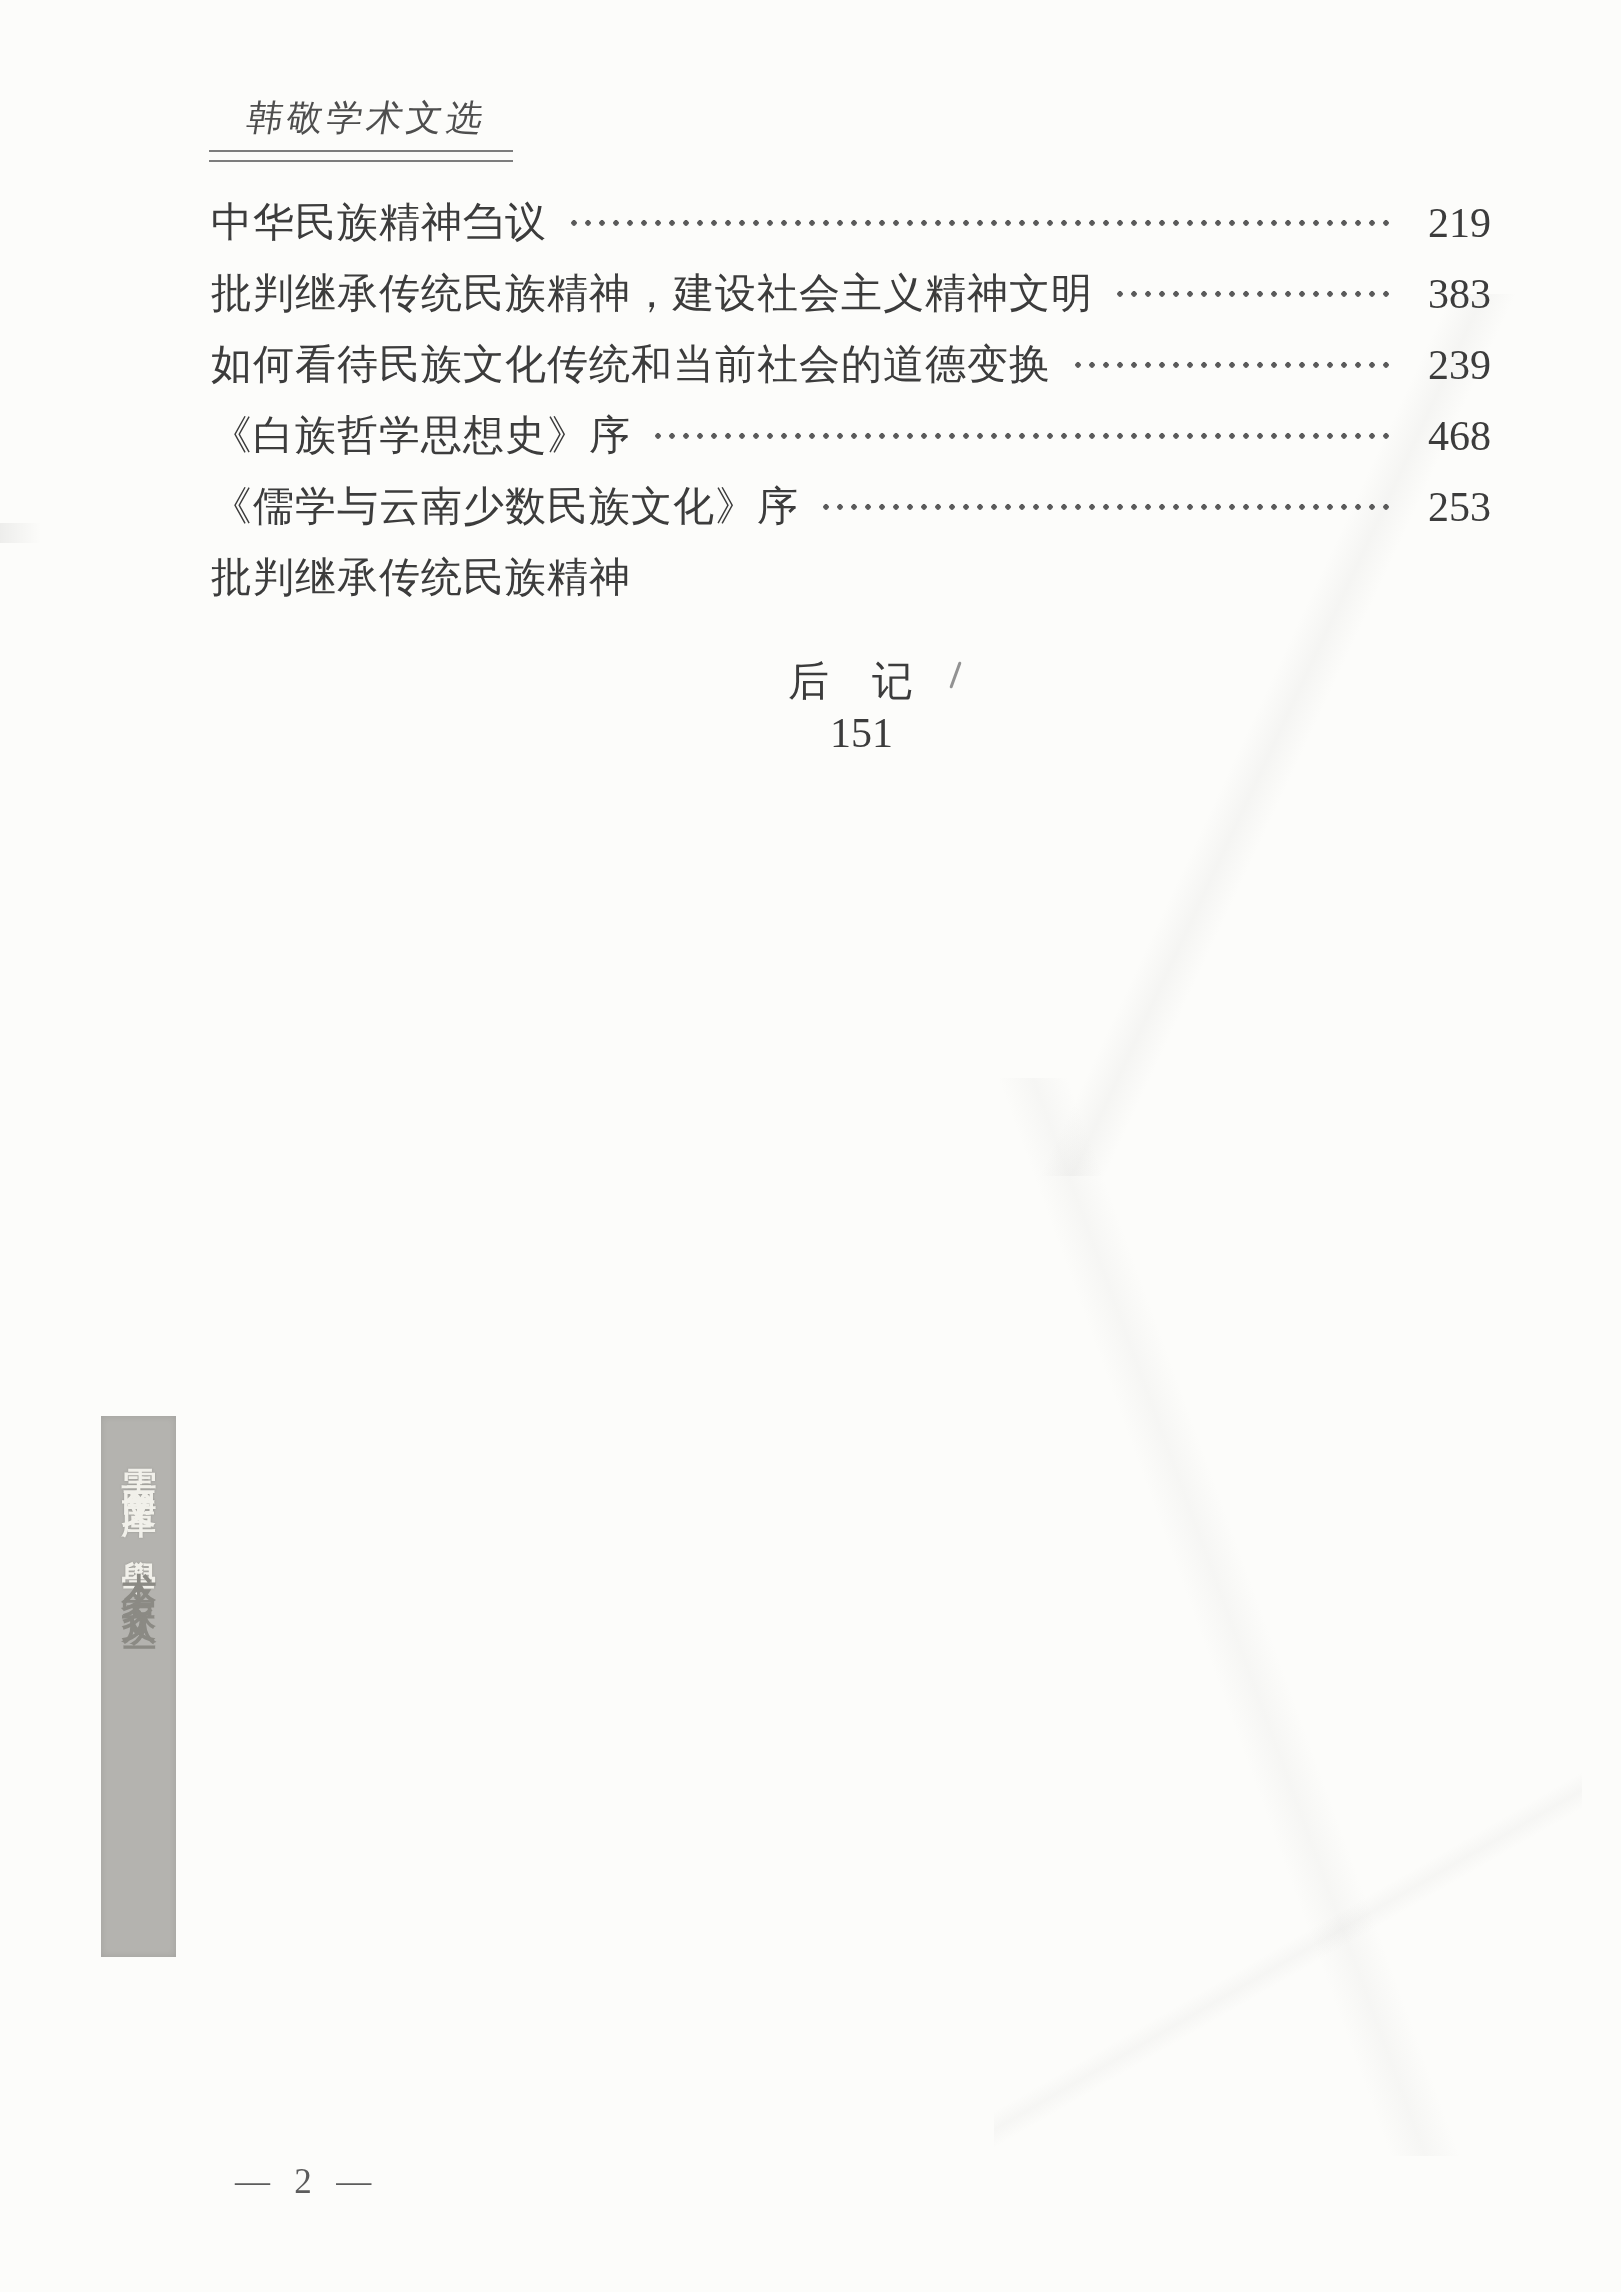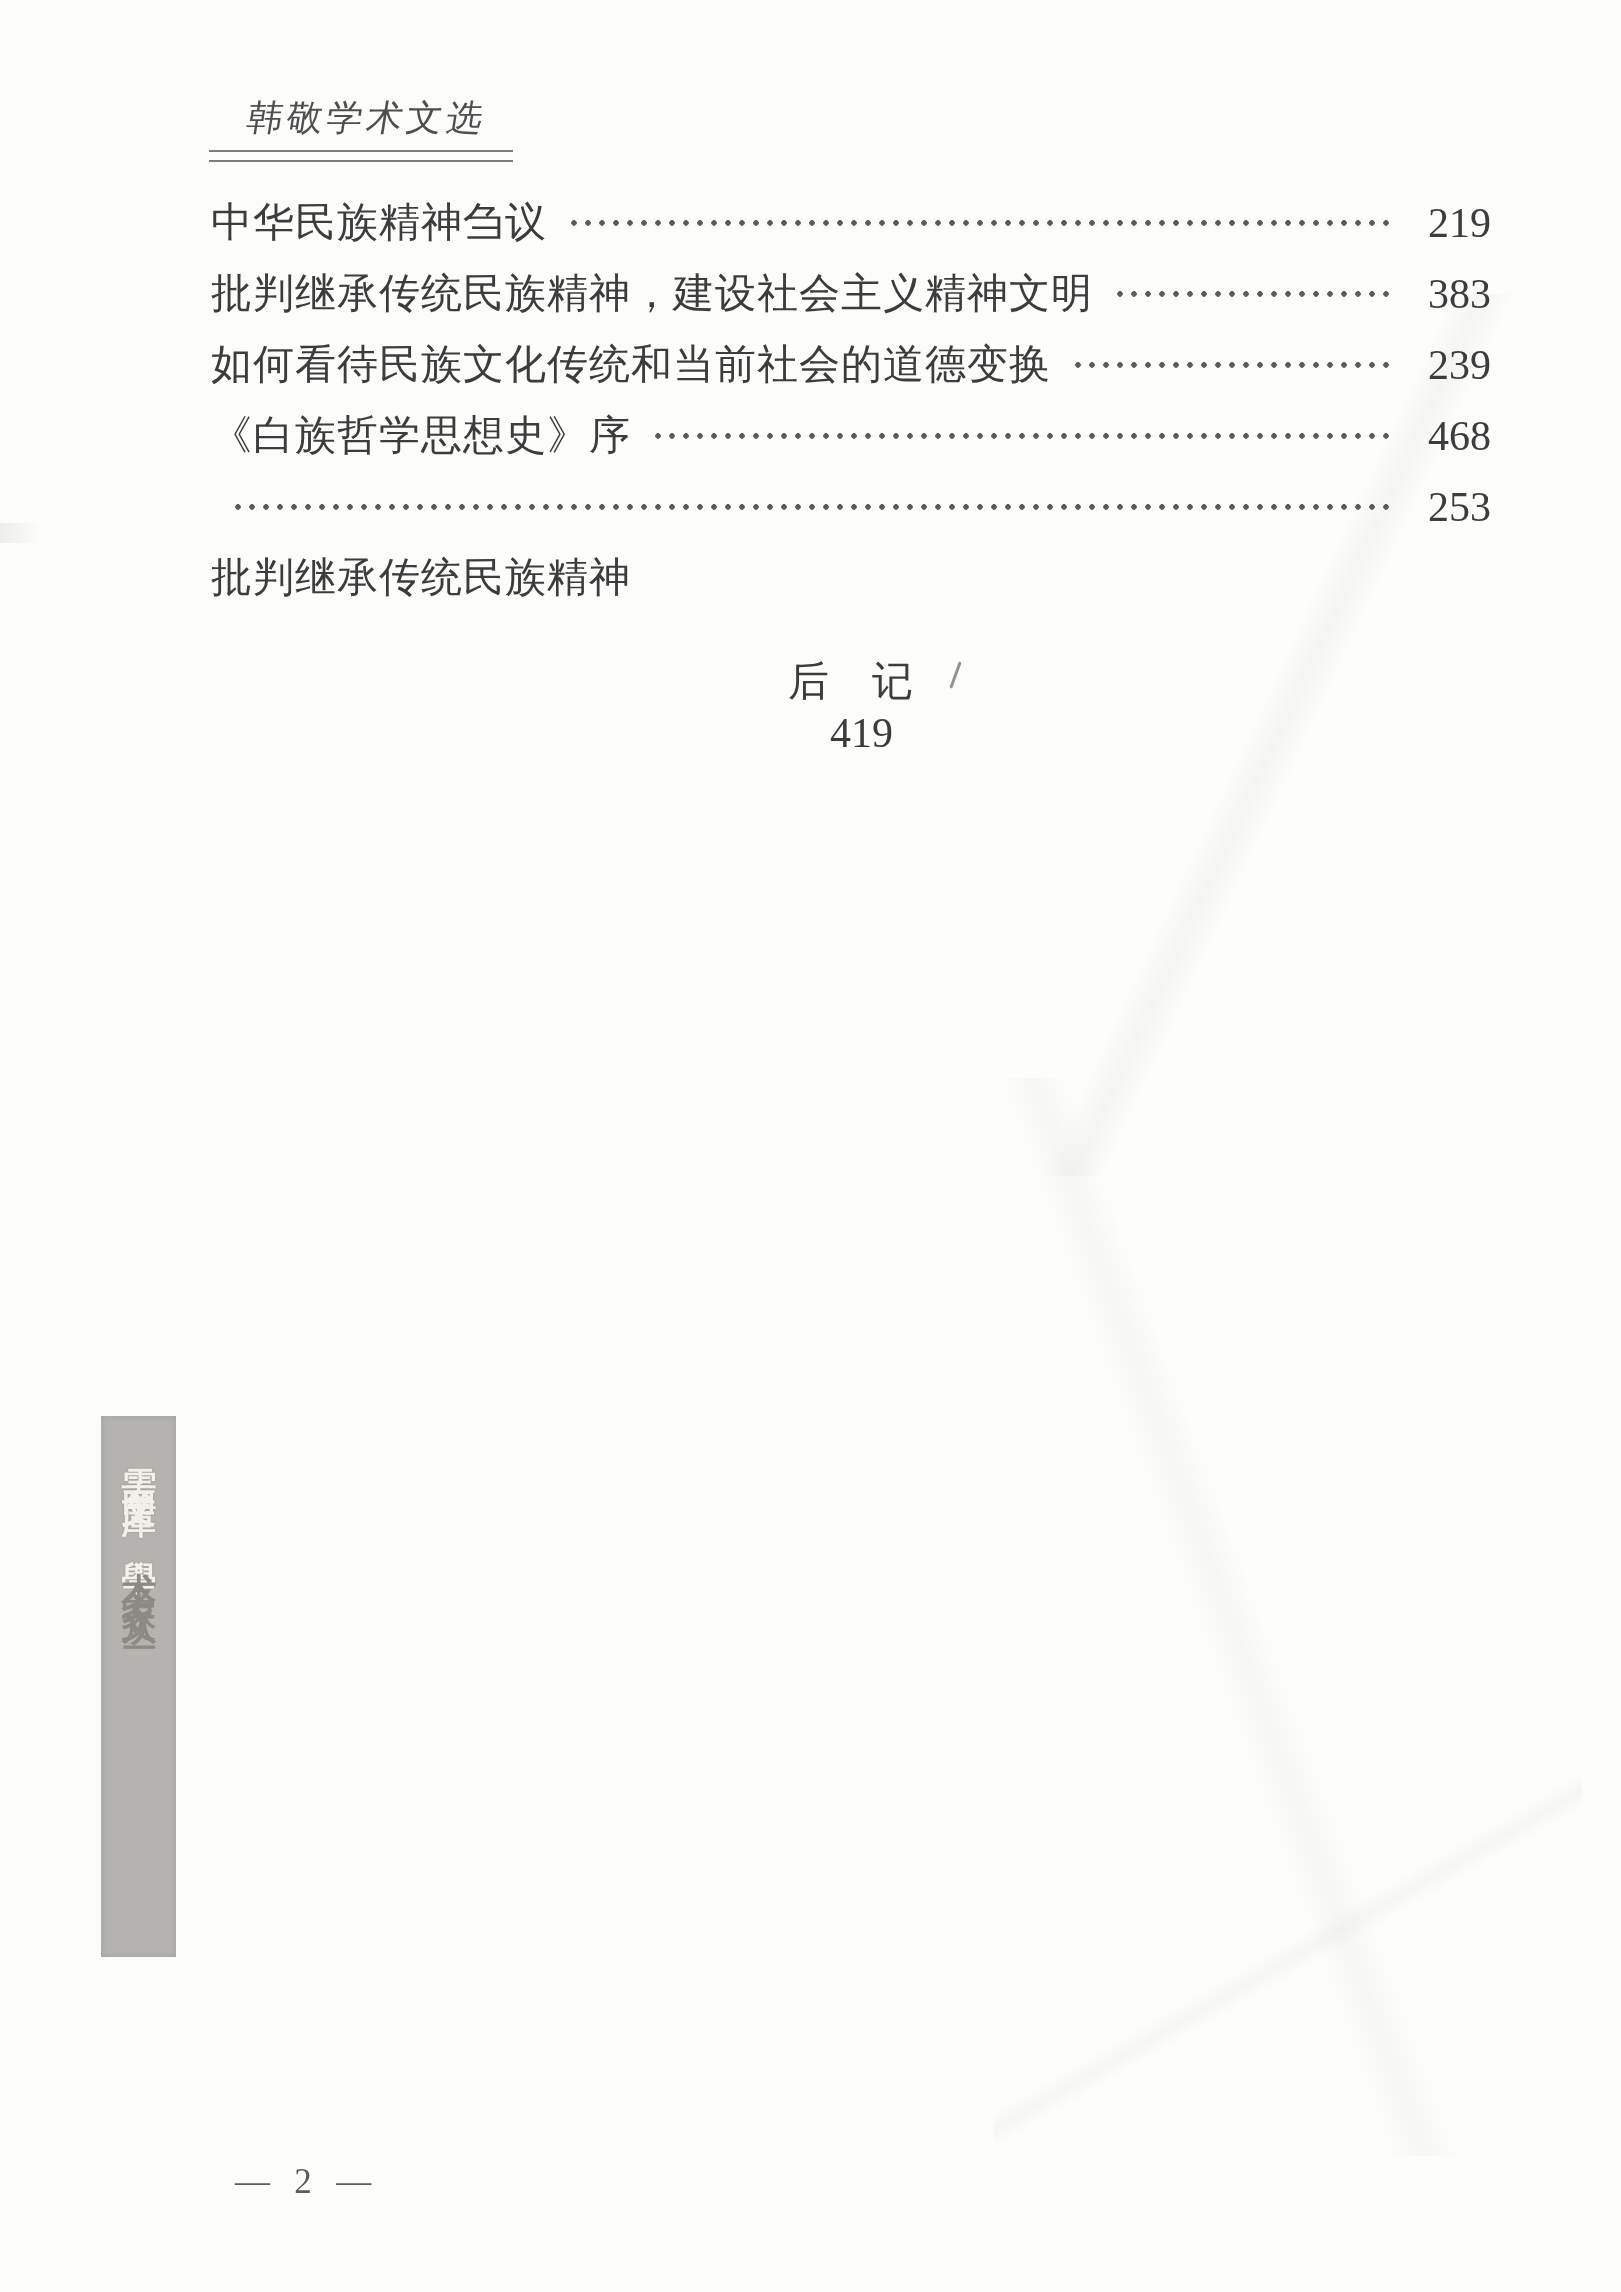--- a/index.html
+++ b/index.html
@@ -116,35 +116,36 @@
       <span class="page-num">239</span>
     </div>
 
     <div class="toc-row">
       <span class="toc-title">《白族哲学思想史》序</span>
       <span class="dot-leader"></span>
       <span class="page-num">468</span>
     </div>
 
     <div class="toc-row">
+      <span class="toc-title">《儒学与云南少数民族文化》序</span>
       <span class="dot-leader"></span>
       <span class="page-num">253</span>
     </div>
 
     <div class="toc-row no-leader">
       <span class="toc-title">批判继承传统民族精神</span>
       <span class="dot-leader"></span>
       <span class="page-num"></span>
     </div>
 
 
     <div class="toc-row houji">
       <span class="toc-title">后　记</span>
       <span class="dot-leader"></span>
-      <span class="page-num">419</span>
+      <span class="page-num">151</span>
     </div>
 
   </div>
 
   <div class="pen-mark"></div>
 
   <div class="series-strip">
     <div class="strip-text"><span class="strip-light">雲南文庫·學</span><span class="strip-dark">术名家文丛</span></div>
   </div>
 

